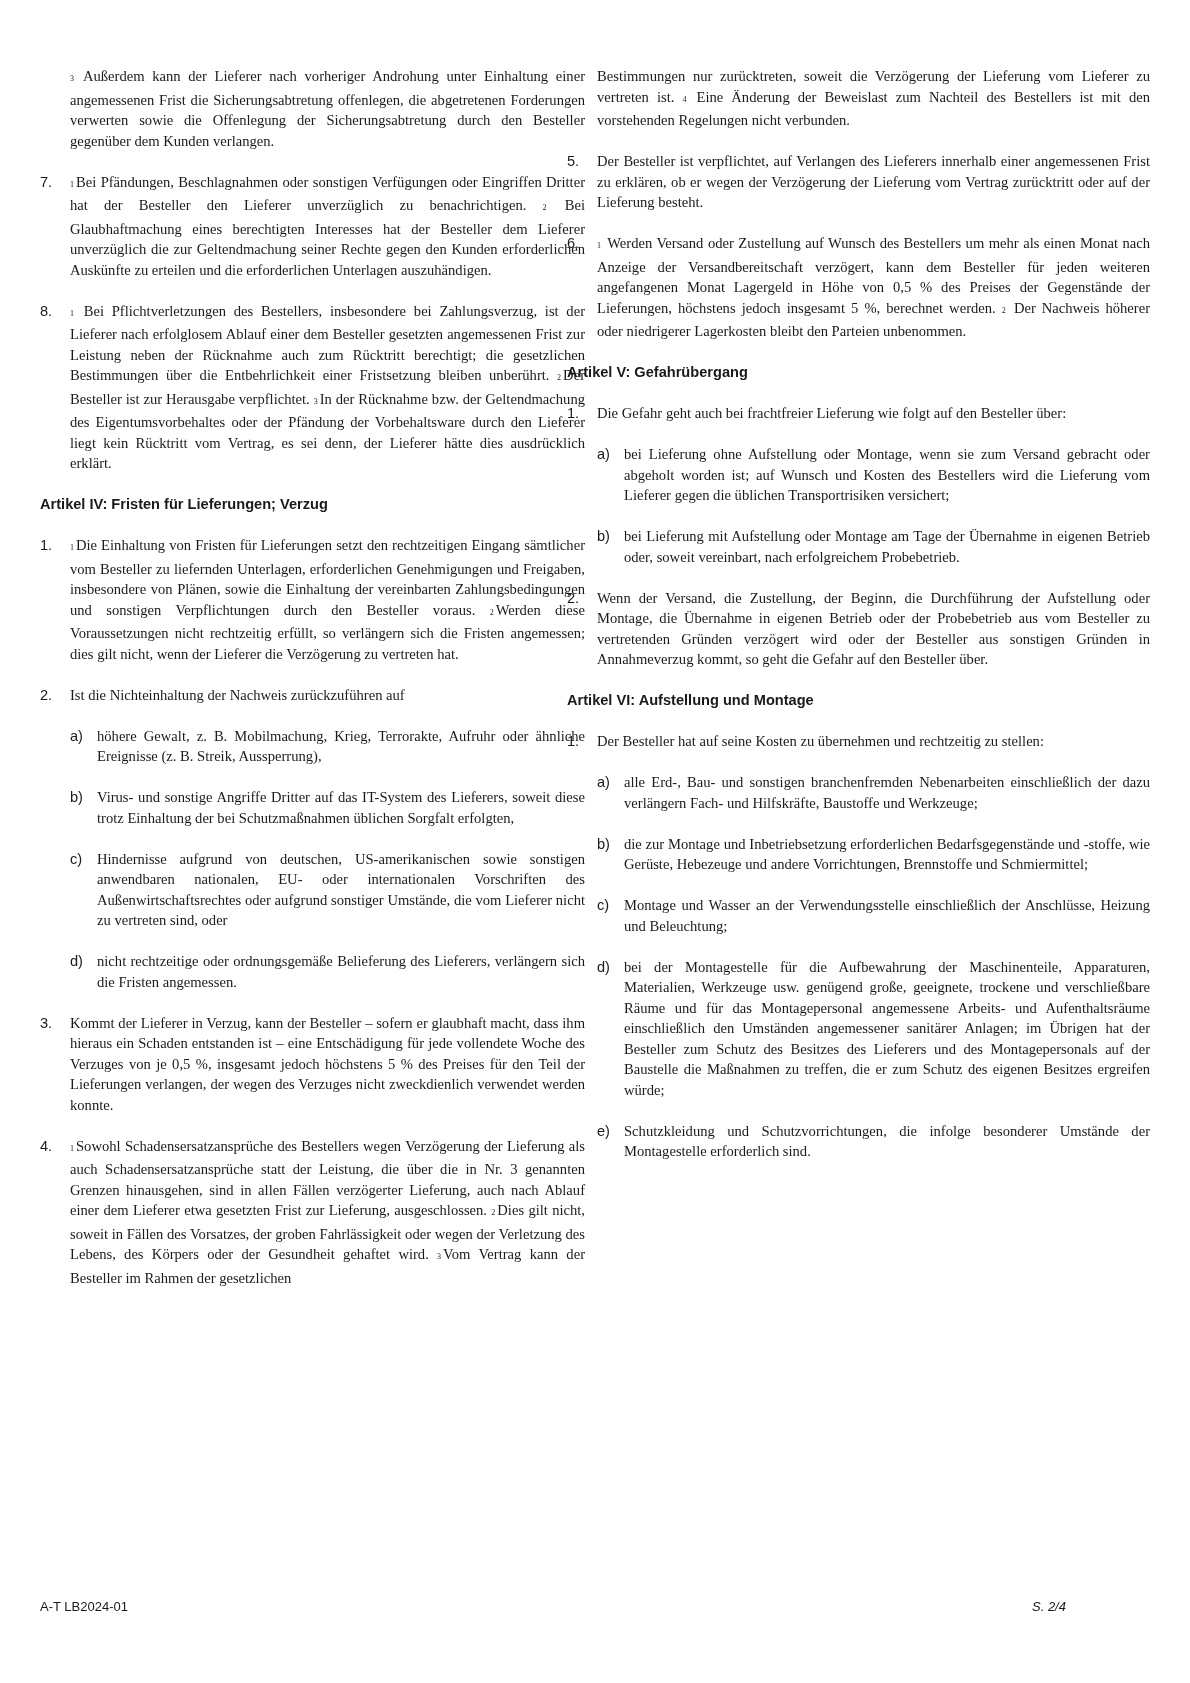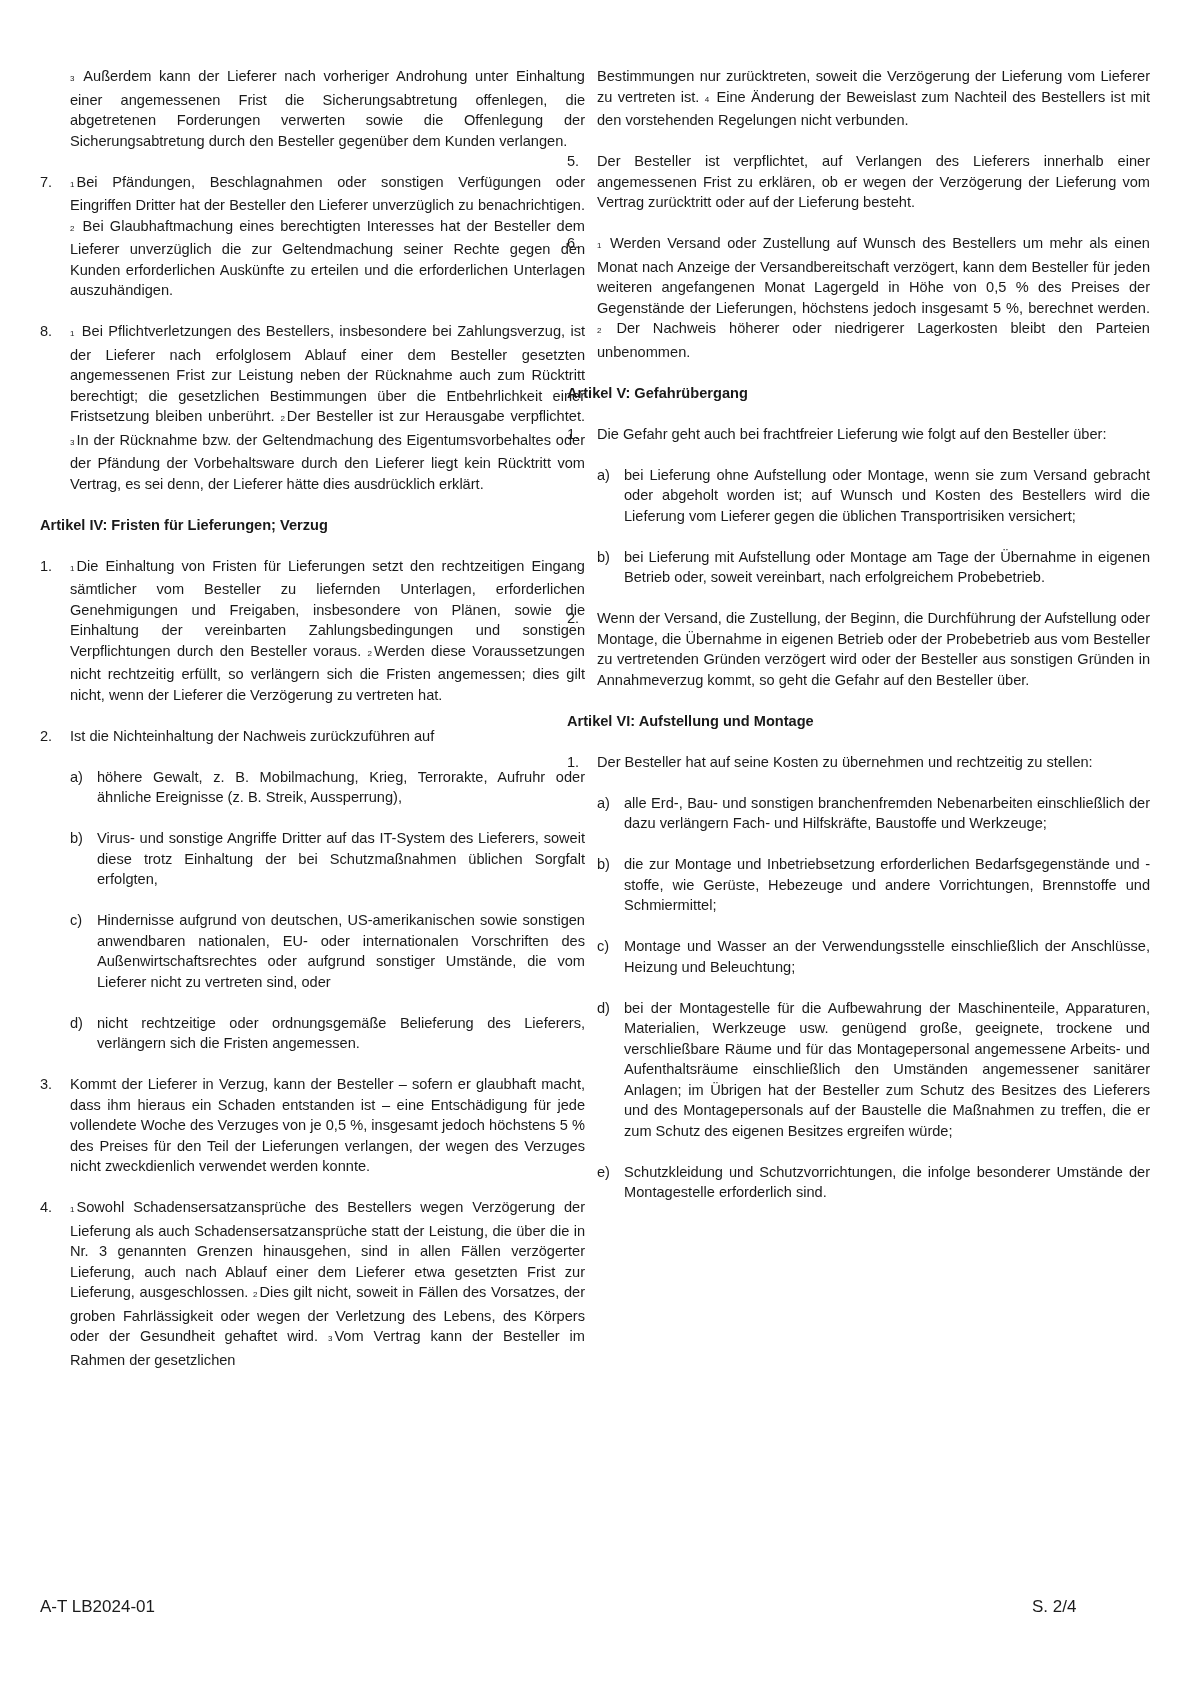--- a/index.html
+++ b/index.html
@@ -7,26 +7,26 @@
       font-family: "Liberation Sans", "DejaVu Sans", sans-serif; color: #1a1a1a; }
     .col { position: absolute; top: 66px; }
     .col-left { left: 40px; width: 545px; }
     .col-right { left: 567px; width: 583px; }
     .para { position: relative; font-size: 14.6px; line-height: 20.5px; text-align: justify; margin: 0 0 20.5px 0; }
     .para.num { padding-left: 30px; }
     .para.cont { padding-left: 30px; }
     .para.sub { padding-left: 57px; }
     .para .marker { position: absolute; left: 0; top: 0; }
     .para.sub .marker { left: 30px; }
-    .para .txt { display: block; }
+    .para .txt { display: block; font-family: Liberation Serif, serif; }
     .sn { font-size: 8px; vertical-align: baseline; margin-right: 2px; }
     .heading { font-weight: bold; font-size: 14.6px; line-height: 20.5px; margin: 0 0 20.5px 0; }
-    .footer { position: absolute; top: 1599px; font-size: 17px; line-height: 16px; }
+    .footer { position: absolute; top: 1599px; font-size: 13px; line-height: 16px; }
     .footer-left { left: 40px; }
-    .footer-right { left: 1032px; }
+    .footer-right { left: 1032px; font-style: italic; }
   </style>
 </head>
 <body>
 
 <div class="col col-left">
 
   <p class="para cont">
     <span class="txt"><span class="sn">3</span> <span>Außerdem kann der Lieferer nach vorheriger Androhung unter Einhaltung einer angemessenen Frist die Sicherungsabtretung offenlegen, die abgetretenen Forderungen verwerten sowie die Offenlegung der Sicherungsabtretung durch den Besteller gegenüber dem Kunden verlangen.</span></span>
   </p>
 

